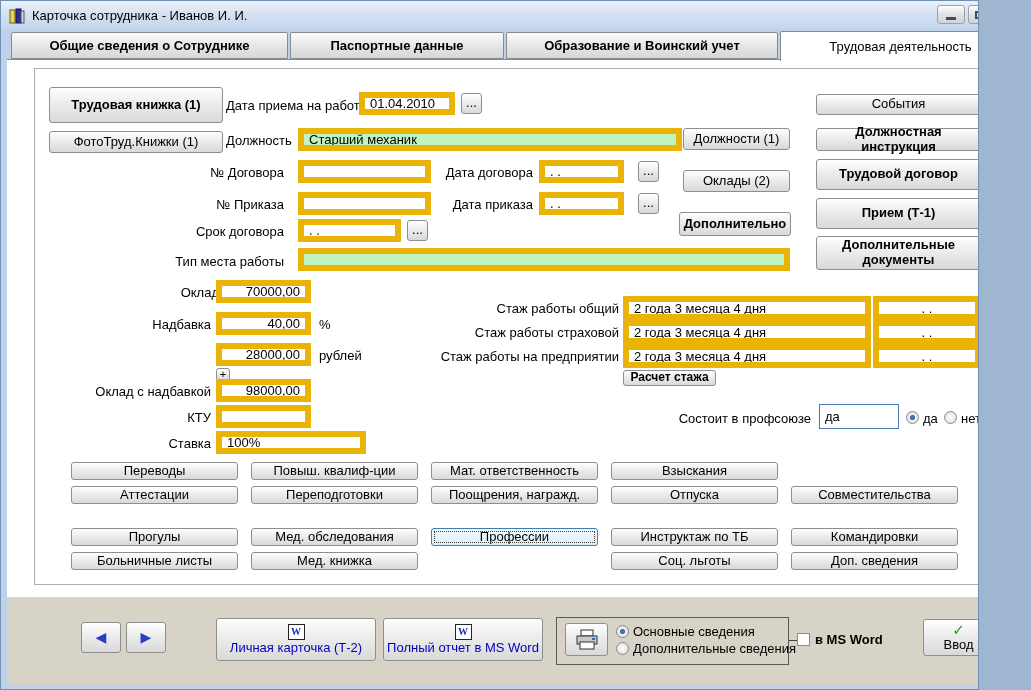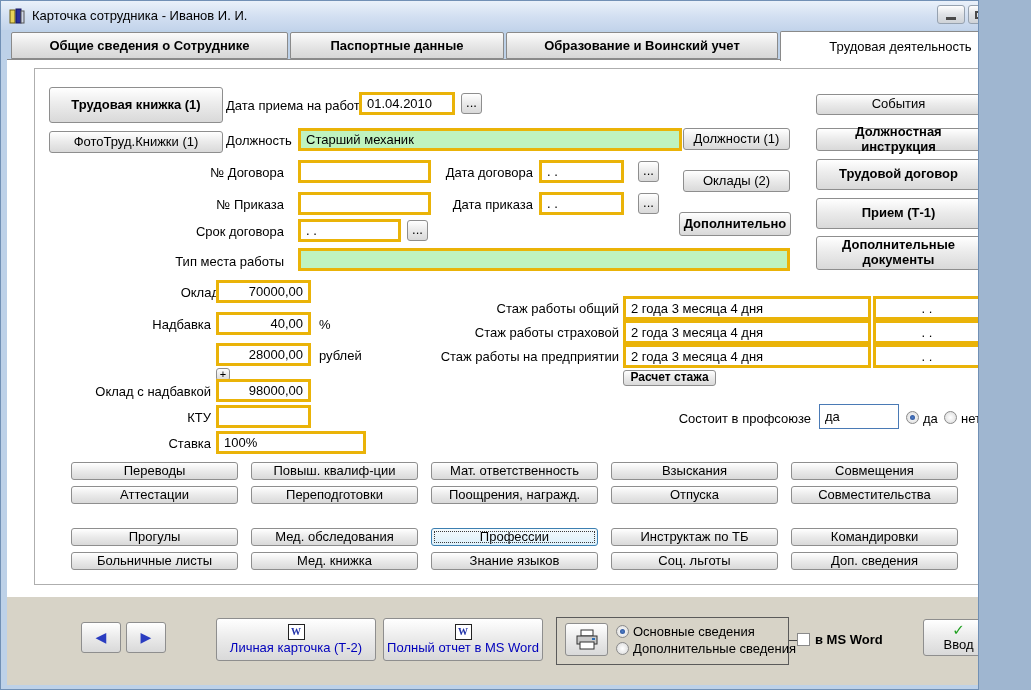--- a/index.html
+++ b/index.html
@@ -16,21 +16,21 @@
   .tab.active{top:30px;height:30px;background:#fff;font-weight:bold;border-bottom:none;z-index:6;}
   
   #page{position:absolute;left:6px;top:58px;width:1018px;height:538px;background:#fff;border-top:1px solid #8a8a8a;box-sizing:border-box;z-index:4;}
   #frame{position:absolute;left:27px;top:8px;width:969px;height:517px;border:1px solid #aeaeae;box-sizing:border-box;}
   
   #bottombar{position:absolute;left:6px;top:596px;width:1018px;height:88px;background:#d7d3c7;z-index:4;}
   
   .btn{position:absolute;background:linear-gradient(#ffffff,#ececec 45%,#d9d9d9);border:1px solid #8e8e8e;border-radius:3px;display:flex;align-items:center;justify-content:center;text-align:center;font-size:13px;color:#000;box-sizing:border-box;cursor:default;line-height:1.12;}
   .btn.bold{font-weight:bold;}
   .btn.focused{border-color:#3c7fb1;background:linear-gradient(#f4fafd,#dcf0fb);outline:1px dotted #3a3a3a;outline-offset:-4px;}
-  .fld{position:absolute;background:#fff;border:3px solid #eab308;box-sizing:border-box;font-size:13px;padding:0 5px;display:flex;align-items:center;white-space:nowrap;overflow:hidden;}
+  .fld{position:absolute;background:#fff;border:6px solid #eab308;box-sizing:border-box;font-size:13px;padding:0 5px;display:flex;align-items:center;white-space:nowrap;overflow:hidden;}
   .fld.num{justify-content:flex-end;}
   .fld.green{background:#bff3bf;}
   .fld.focus{border:1px solid #4a7ab5;}
   .fld.ctr{justify-content:center;}
   .lbl{position:absolute;font-size:13px;color:#000;white-space:nowrap;box-sizing:border-box;}
   .lbl.r{text-align:right;}
   .lbl.b{font-weight:bold;}
   .radio{position:absolute;width:13px;height:13px;border-radius:50%;background:radial-gradient(#ffffff,#d8d8d8);border:1px solid #8a8a8a;box-sizing:border-box;}
   .radio.sel::after{content:"";position:absolute;left:3px;top:3px;width:5px;height:5px;border-radius:50%;background:radial-gradient(#4f7fc7,#24488f);}
   .chk{position:absolute;width:13px;height:13px;background:#fff;border:1px solid #8a8a8a;box-sizing:border-box;}
@@ -141,35 +141,33 @@
     <div class="fld focus" style="left:812px;top:344px;width:80px;height:25px;">да</div>
     <div class="radio sel" style="left:899px;top:351px;"></div>
     <div class="lbl" style="left:916px;top:351px;">да</div>
     <div class="radio" style="left:937px;top:351px;"></div>
     <div class="lbl" style="left:954px;top:351px;">нет</div>
 
     <div class="btn" style="left:64px;top:402px;width:167px;height:18px;">Переводы</div>
     <div class="btn" style="left:244px;top:402px;width:167px;height:18px;">Повыш. квалиф-ции</div>
     <div class="btn" style="left:424px;top:402px;width:167px;height:18px;">Мат. ответственность</div>
     <div class="btn" style="left:604px;top:402px;width:167px;height:18px;">Взыскания</div>
-    <div class="btn" style="left:784px;top:402px;width:167px;height:18px;">Совмещения</div>
     <div class="btn" style="left:64px;top:426px;width:167px;height:18px;">Аттестации</div>
     <div class="btn" style="left:244px;top:426px;width:167px;height:18px;">Переподготовки</div>
     <div class="btn" style="left:424px;top:426px;width:167px;height:18px;">Поощрения, награжд.</div>
     <div class="btn" style="left:604px;top:426px;width:167px;height:18px;">Отпуска</div>
     <div class="btn" style="left:784px;top:426px;width:167px;height:18px;">Совместительства</div>
 
     <div class="btn" style="left:64px;top:468px;width:167px;height:18px;">Прогулы</div>
     <div class="btn focused" style="left:424px;top:468px;width:167px;height:18px;">Профессии</div>
     <div class="btn" style="left:244px;top:468px;width:167px;height:18px;">Мед. обследования</div>
     <div class="btn" style="left:604px;top:468px;width:167px;height:18px;">Инструктаж по ТБ</div>
     <div class="btn" style="left:784px;top:468px;width:167px;height:18px;">Командировки</div>
     <div class="btn" style="left:64px;top:492px;width:167px;height:18px;">Больничные листы</div>
     <div class="btn" style="left:244px;top:492px;width:167px;height:18px;">Мед. книжка</div>
-    <div class="btn" style="left:424px;top:492px;width:167px;height:18px;">Знание языков</div>
     <div class="btn" style="left:604px;top:492px;width:167px;height:18px;">Соц. льготы</div>
     <div class="btn" style="left:784px;top:492px;width:167px;height:18px;">Доп. сведения</div>
   </div>
 
   <div id="bottombar">
     <div class="btn" style="left:74px;top:25px;width:40px;height:31px;">
         <span class="arrowglyph">◀</span>
       </div>
     <div class="btn" style="left:119px;top:25px;width:40px;height:31px;">
         <span class="arrowglyph">▶</span>

